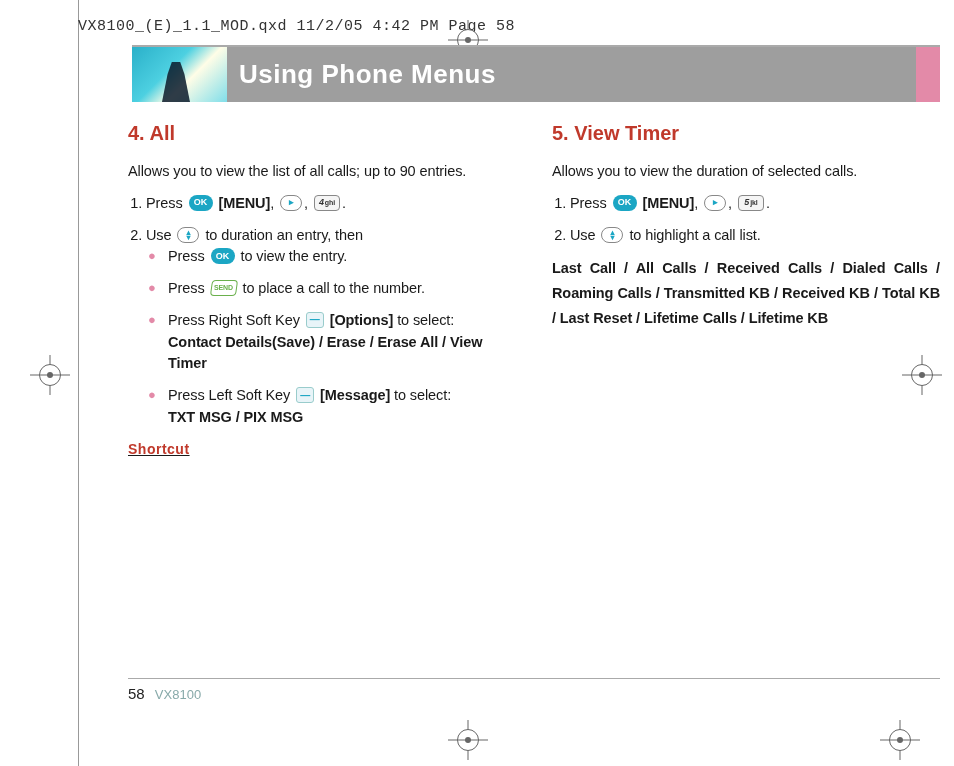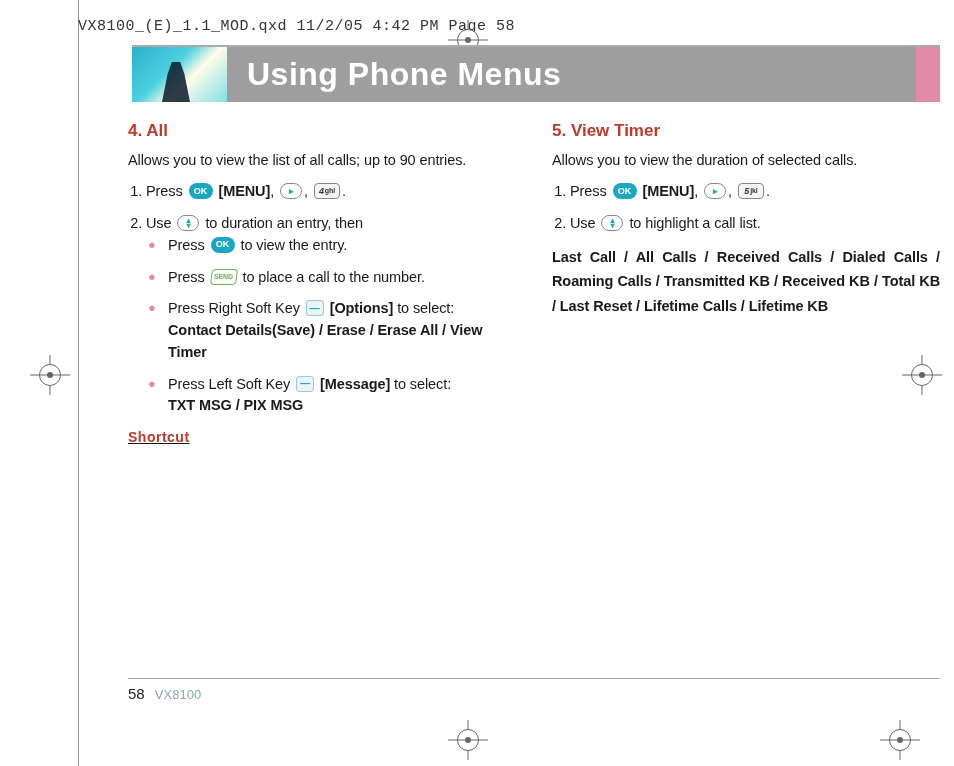--- a/index.html
+++ b/index.html
@@ -93,26 +93,26 @@
     width:28px; height:40px;
     background: radial-gradient(circle at 50% 20%, #0b1b2b 35%, transparent 36%),
                 linear-gradient(#0b1b2b,#0b1b2b);
     clip-path: polygon(35% 0,65% 0,80% 30%,100% 100%,0 100%,20% 30%);
     opacity:.85;
   }
   .banner-title {
     flex: 1;
     background: #9e9e9e;
     color: #fff;
-    font-size: 32px;
+    font-size: 26px;
     font-weight: 600;
     letter-spacing: 0.5px;
     display: flex;
     align-items: center;
-    padding-left: 20px;
+    padding-left: 12px;
     font-family: Arial, sans-serif;
   }
   .banner-accent {
     width: 24px;
     background: #e38aa8;
   }
   .hr-top {
     border: none;
     border-top: 2px solid #aaa;
     margin-left: 4px;
@@ -120,23 +120,23 @@
 
   .cols {
     display: flex;
     gap: 36px;
     margin-top: 16px;
   }
   .col { flex: 1; font-size: 14.5px; line-height: 1.5; font-family: "Helvetica Neue", Arial, sans-serif; font-stretch: condensed;}
   .col p, .col li { letter-spacing: -0.1px; }
   h2.sect {
     color: #c0392b;
-    font-size: 17px;
+    font-size: 20px;
     font-weight: 700;
-    margin-bottom: 6px;
+    margin-bottom: 13px;
   }
   .intro { margin-bottom: 10px; }
   ol.steps { list-style: decimal; padding-left: 18px; }
   ol.steps > li { margin-bottom: 10px; }
   ul.sub { list-style: none; padding-left: 18px; }
   ul.sub > li { position: relative; margin-bottom: 10px; padding-left: 4px;}
   ul.sub > li::before {
     content: "●";
     color: #e38aa8;
     position: absolute;

